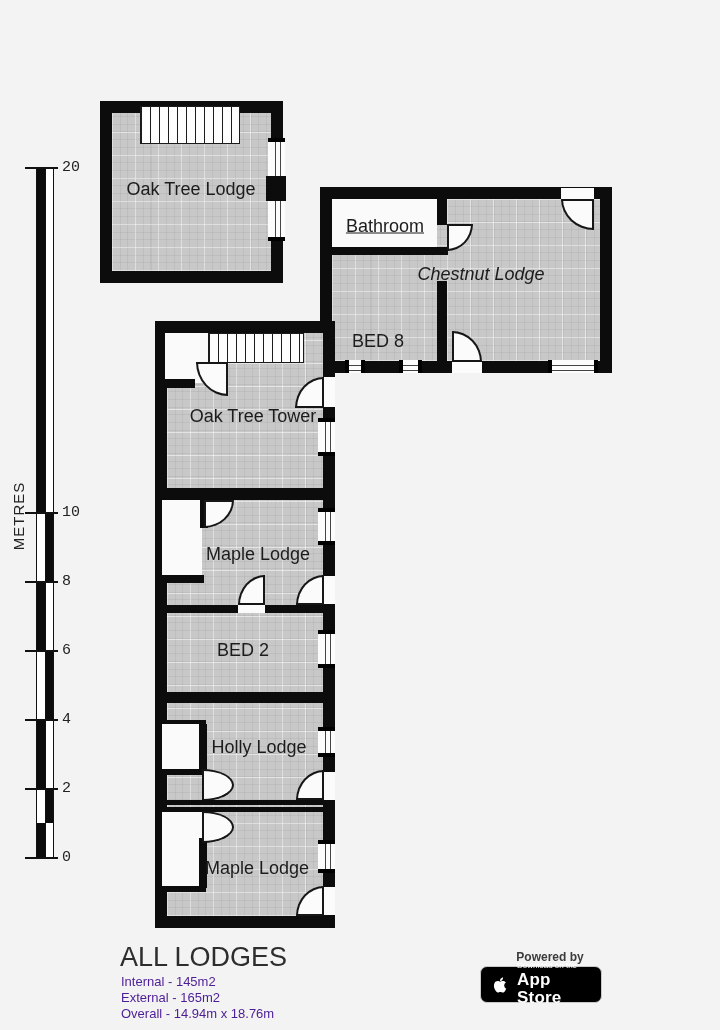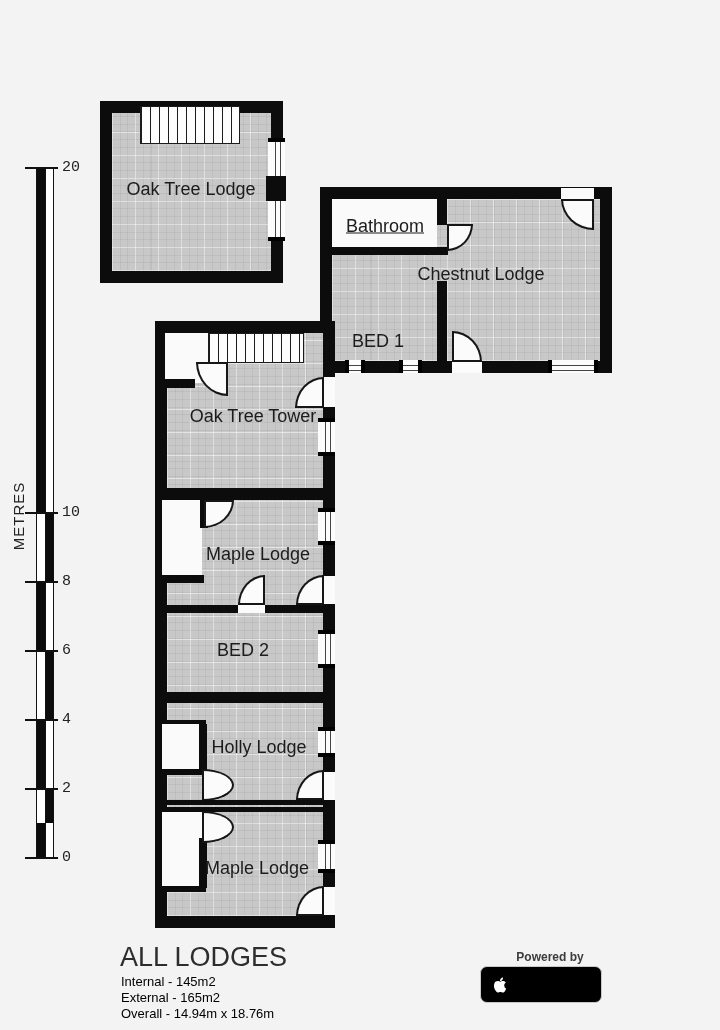--- a/index.html
+++ b/index.html
@@ -31,21 +31,21 @@
   
   .room-label{position:absolute;transform:translate(-50%,-50%);font-size:18px;color:#1c1c1c;white-space:nowrap;}
   
   .ruler-bar{position:absolute;left:36px;top:168px;width:18px;height:690px;background:#fff;border:1px solid #111;box-sizing:border-box;}
   .seg{position:absolute;background:#0c0c0c;}
   .tick{position:absolute;left:25px;width:33px;height:2px;background:#111;}
   .tick-label{position:absolute;left:62px;height:18px;line-height:18px;font-size:15px;color:#222;font-family:Liberation Mono, monospace;}
   .metres{position:absolute;left:18px;top:516px;transform:translate(-50%,-50%) rotate(-90deg);font-size:15px;color:#222;letter-spacing:1px;white-space:nowrap;}
   
   .summary-title{position:absolute;left:120px;top:942px;font-size:27px;color:#2d2d2d;}
-  .summary-line{position:absolute;left:121px;font-size:13px;color:#000000;}
+  .summary-line{position:absolute;left:121px;font-size:13px;color:#4c1d95;}
   
   .powered{position:absolute;left:495px;top:950px;width:110px;text-align:center;font-size:12px;font-weight:bold;color:#3c3c3c;}
   .badge{position:absolute;left:480px;top:966px;width:122px;height:37px;background:#000;border:1px solid #c9c9c9;border-radius:7px;box-sizing:border-box;display:flex;align-items:center;padding:0 9px;gap:7px;cursor:pointer;}
   .badge-text{color:#fff;line-height:1.05;}
   .badge-tagline{font-size:8px;display:block;}
   .badge-title{font-size:17px;font-weight:bold;display:block;letter-spacing:.2px;}
 </style>
 </head>
 <body>
 
@@ -112,22 +112,22 @@
     <div class="winh" style="left:345px;top:360px;width:20px;">
         <i></i>
       </div>
     <div class="winh" style="left:399px;top:360px;width:23px;">
         <i></i>
       </div>
     <div class="winh" style="left:548px;top:360px;width:50px;">
         <i></i>
       </div>
     <div class="room-label" style="left:385px;top:226px;text-decoration:underline;">Bathroom</div>
-    <div class="room-label" style="left:481px;top:274px;">Chestnut Lodge</div>
-    <div class="room-label" style="left:378px;top:341px;">BED 1</div>
+    <div class="room-label" style="left:481px;top:274px;font-style:italic;">Chestnut Lodge</div>
+    <div class="room-label" style="left:378px;top:341px;">BED 8</div>
   </div>
 
   <div>
     <div class="wall" style="left:155px;top:321px;width:180px;height:607px;"></div>
     <div class="floor" style="left:167px;top:333px;width:156px;height:583px;"></div>
 
     <div class="white-room" style="left:165px;top:333px;width:43px;height:50px;"></div>
     <div class="wall" style="left:165px;top:379px;width:30px;height:9px;"></div>
     <div class="stairs" style="left:208px;top:333px;width:96px;height:30px;"></div>
     <div class="door" style="left:196px;top:362px;width:32px;height:34px;border-radius:0 0 0 100%;"></div>
@@ -195,15 +195,19 @@
     <div class="summary-line" style="top:1006px;">Overall - 14.94m x 18.76m</div>
   </div>
 
   <div class="powered">Powered by Planit2D</div>
   <div class="badge">
     <span style="display:inline-flex;">
       <svg width="20" height="24" viewBox="0 0 24 24" aria-hidden="true">
         <path fill="#ffffff" d="M17.05 12.54c-.03-2.3 1.88-3.4 1.96-3.46-1.07-1.56-2.73-1.78-3.32-1.8-1.41-.15-2.76.83-3.47.83-.72 0-1.82-.81-3-.79-1.54.02-2.96.9-3.75 2.27-1.6 2.78-.41 6.89 1.15 9.14.76 1.1 1.67 2.34 2.86 2.3 1.15-.05 1.58-.74 2.97-.74 1.38 0 1.78.74 2.99.71 1.24-.02 2.02-1.12 2.78-2.23.87-1.27 1.23-2.5 1.25-2.57-.03-.01-2.4-.92-2.42-3.66zM14.75 5.85c.63-.77 1.06-1.83.94-2.9-.91.04-2.02.61-2.67 1.37-.59.68-1.1 1.77-.96 2.81 1.02.08 2.05-.52 2.69-1.28z"></path>
       </svg>
     </span>
+    <span class="badge-text">
+      <span class="badge-tagline">Download on the</span>
+      <span class="badge-title">App Store</span>
+    </span>
   </div>
 
 </div>
 
 </body></html>

